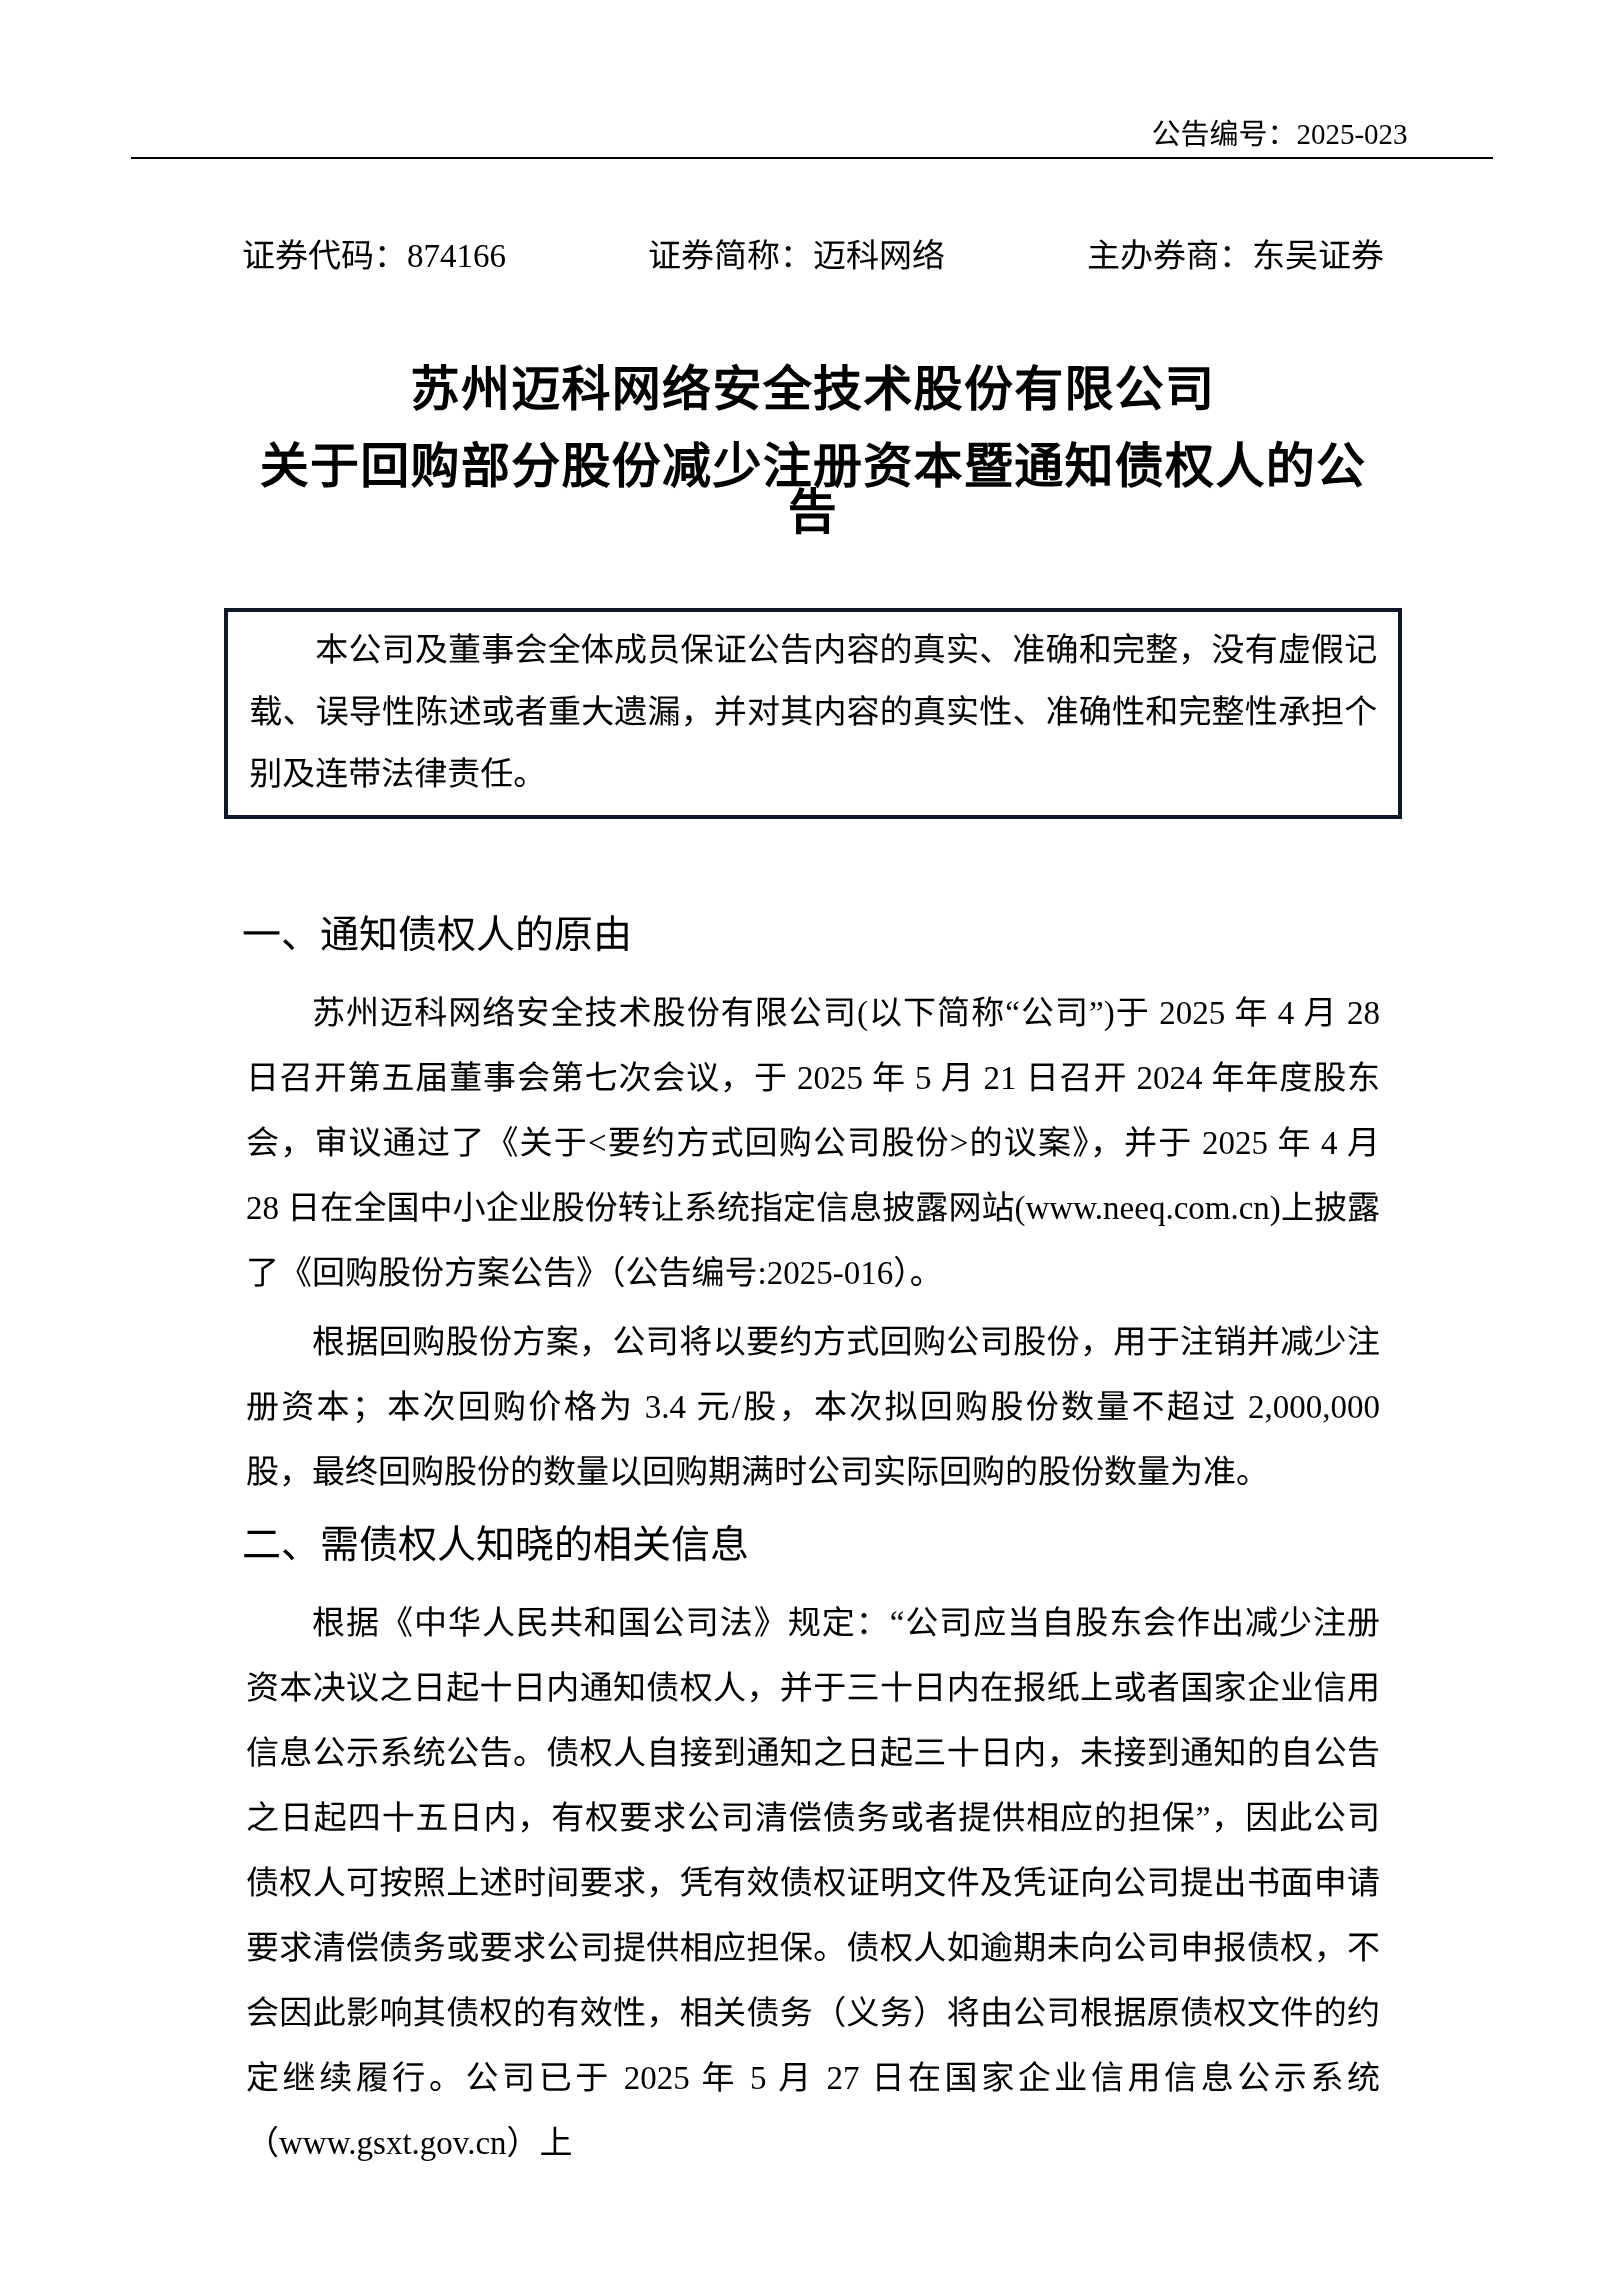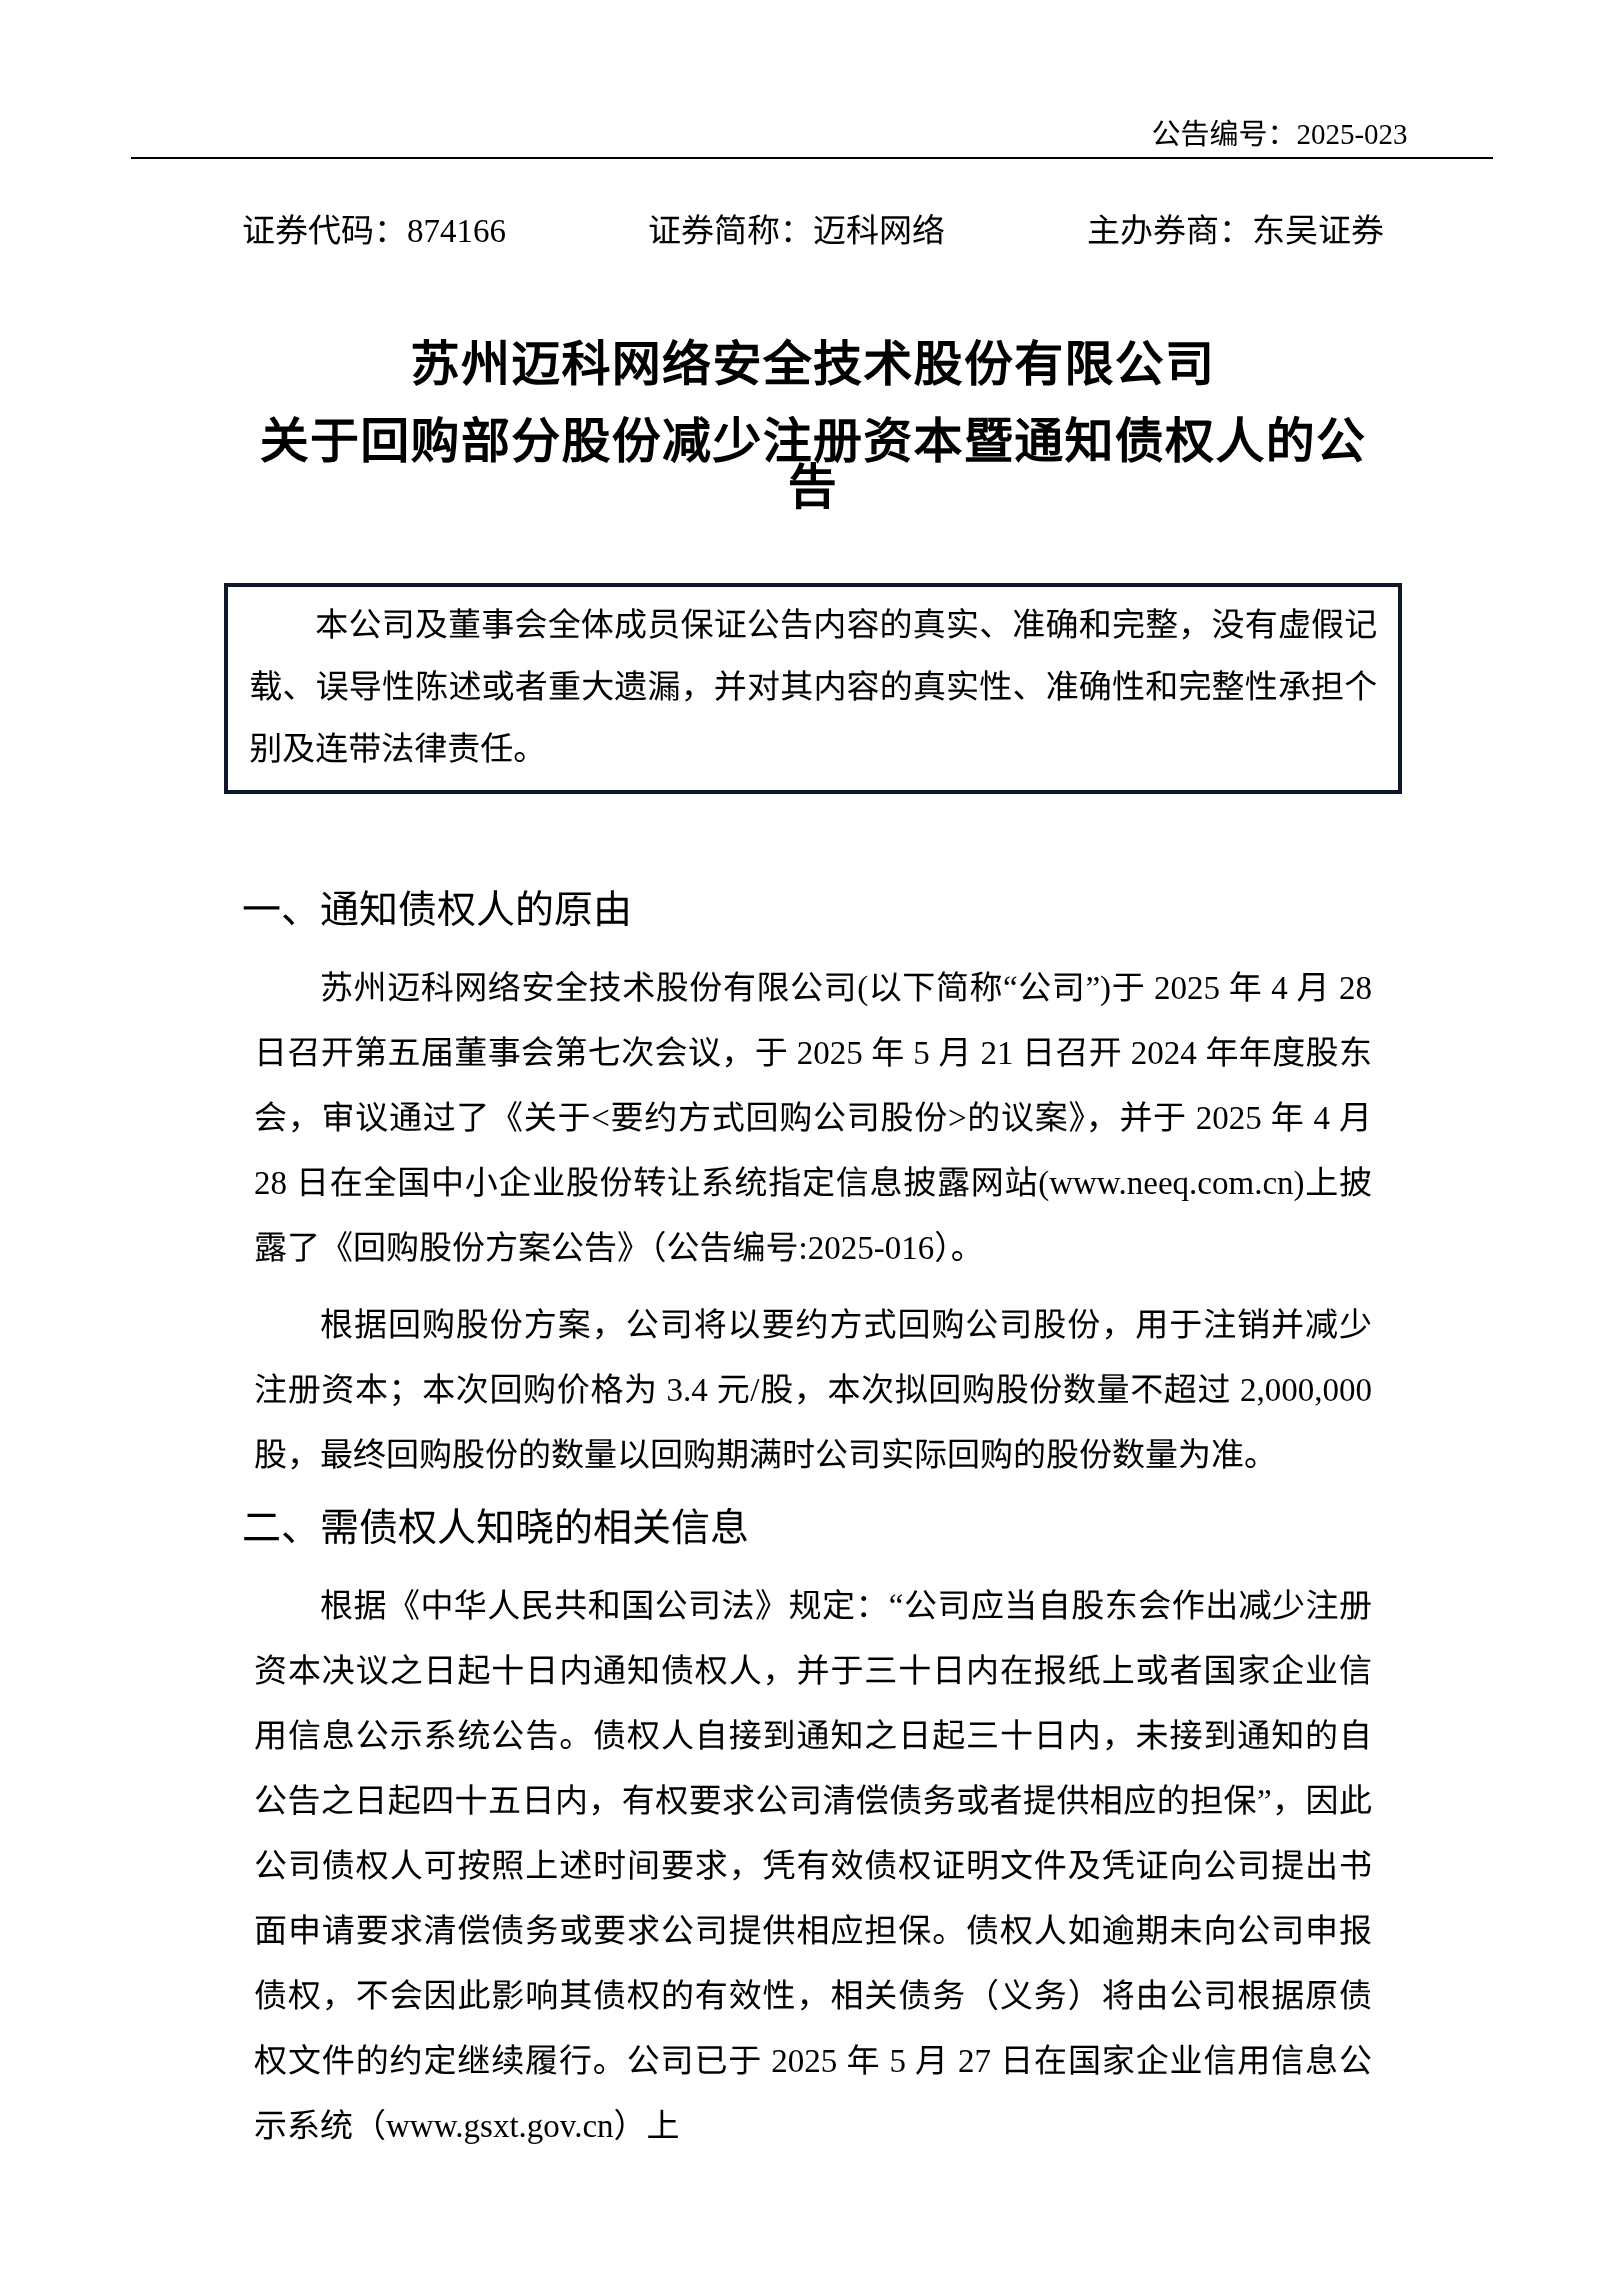--- a/index.html
+++ b/index.html
@@ -26,21 +26,21 @@
   }
   .header-rule {
     border: 0;
     border-top: 2.6px solid #000;
     height: 0;
     margin: 6.5px -109px 0 -111px;
   }
   .meta-row {
     display: flex;
     justify-content: space-between;
-    margin-top: 53px;
+    margin-top: 78px;
     font-size: 33px;
     line-height: 38px;
     white-space: nowrap;
   }
   h1.doc-title {
     font-size: 49px;
     font-weight: 700;
     text-align: center;
     line-height: 46px;
     margin: 92px 0 0 0;
@@ -59,21 +59,21 @@
     text-indent: 2em;
     text-align: justify;
   }
   h2.section-heading {
     font-size: 39px;
     font-weight: 400;
     line-height: 47px;
     margin: 15.7px 0 23.6px 0;
   }
   .body-para {
-    margin: 12px;
+    margin: 4px;
     font-size: 33px;
     line-height: 65px;
     text-indent: 2em;
     text-align: justify;
   }
 </style>
 </head>
 <body>
 
 <div class="page">

